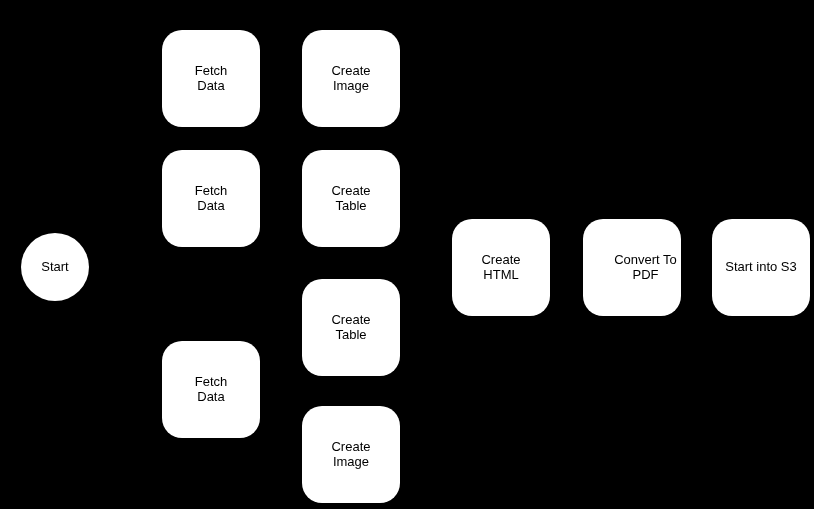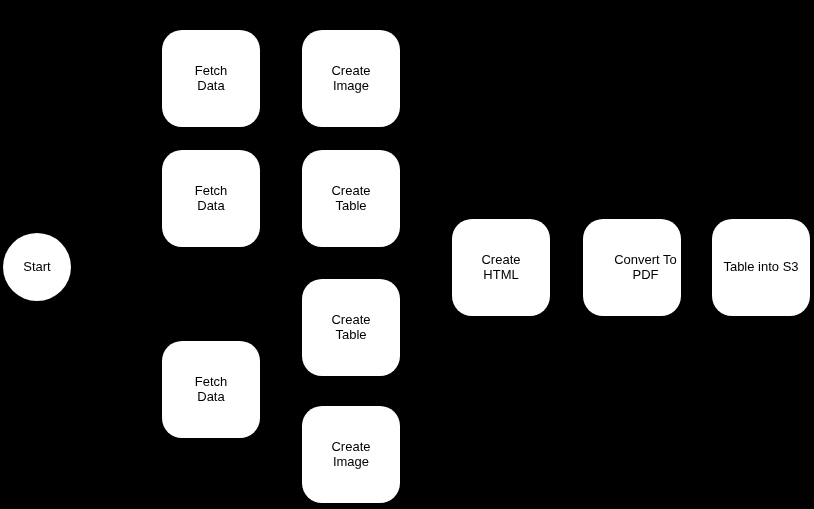--- a/index.html
+++ b/index.html
@@ -40,21 +40,21 @@
     width: 68px;
     height: 68px;
     border-radius: 50%;
   }
 </style>
 </head>
 <body>
 
 <div class="canvas">
 
-  <div class="node circle" style="left:3px; top:233px;">
+  <div class="node circle" style="left:21px; top:233px;">
     <span class="label">Start</span>
   </div>
 
   <div class="node box" style="left:162px; top:30px;">
     <span class="label">Fetch
 Data</span>
   </div>
 
   <div class="node box" style="left:302px; top:30px;">
     <span class="label">Create
@@ -90,16 +90,16 @@
     <span class="label">Create
 HTML</span>
   </div>
 
   <div class="node box" style="left:583px; top:219px;padding-left:27px;">
     <span class="label">Convert To
 PDF</span>
   </div>
 
   <div class="node box" style="left:712px; top:219px;">
-    <span class="label">Table into S3</span>
+    <span class="label">Start into S3</span>
   </div>
 
 </div>
 
 </body></html>

